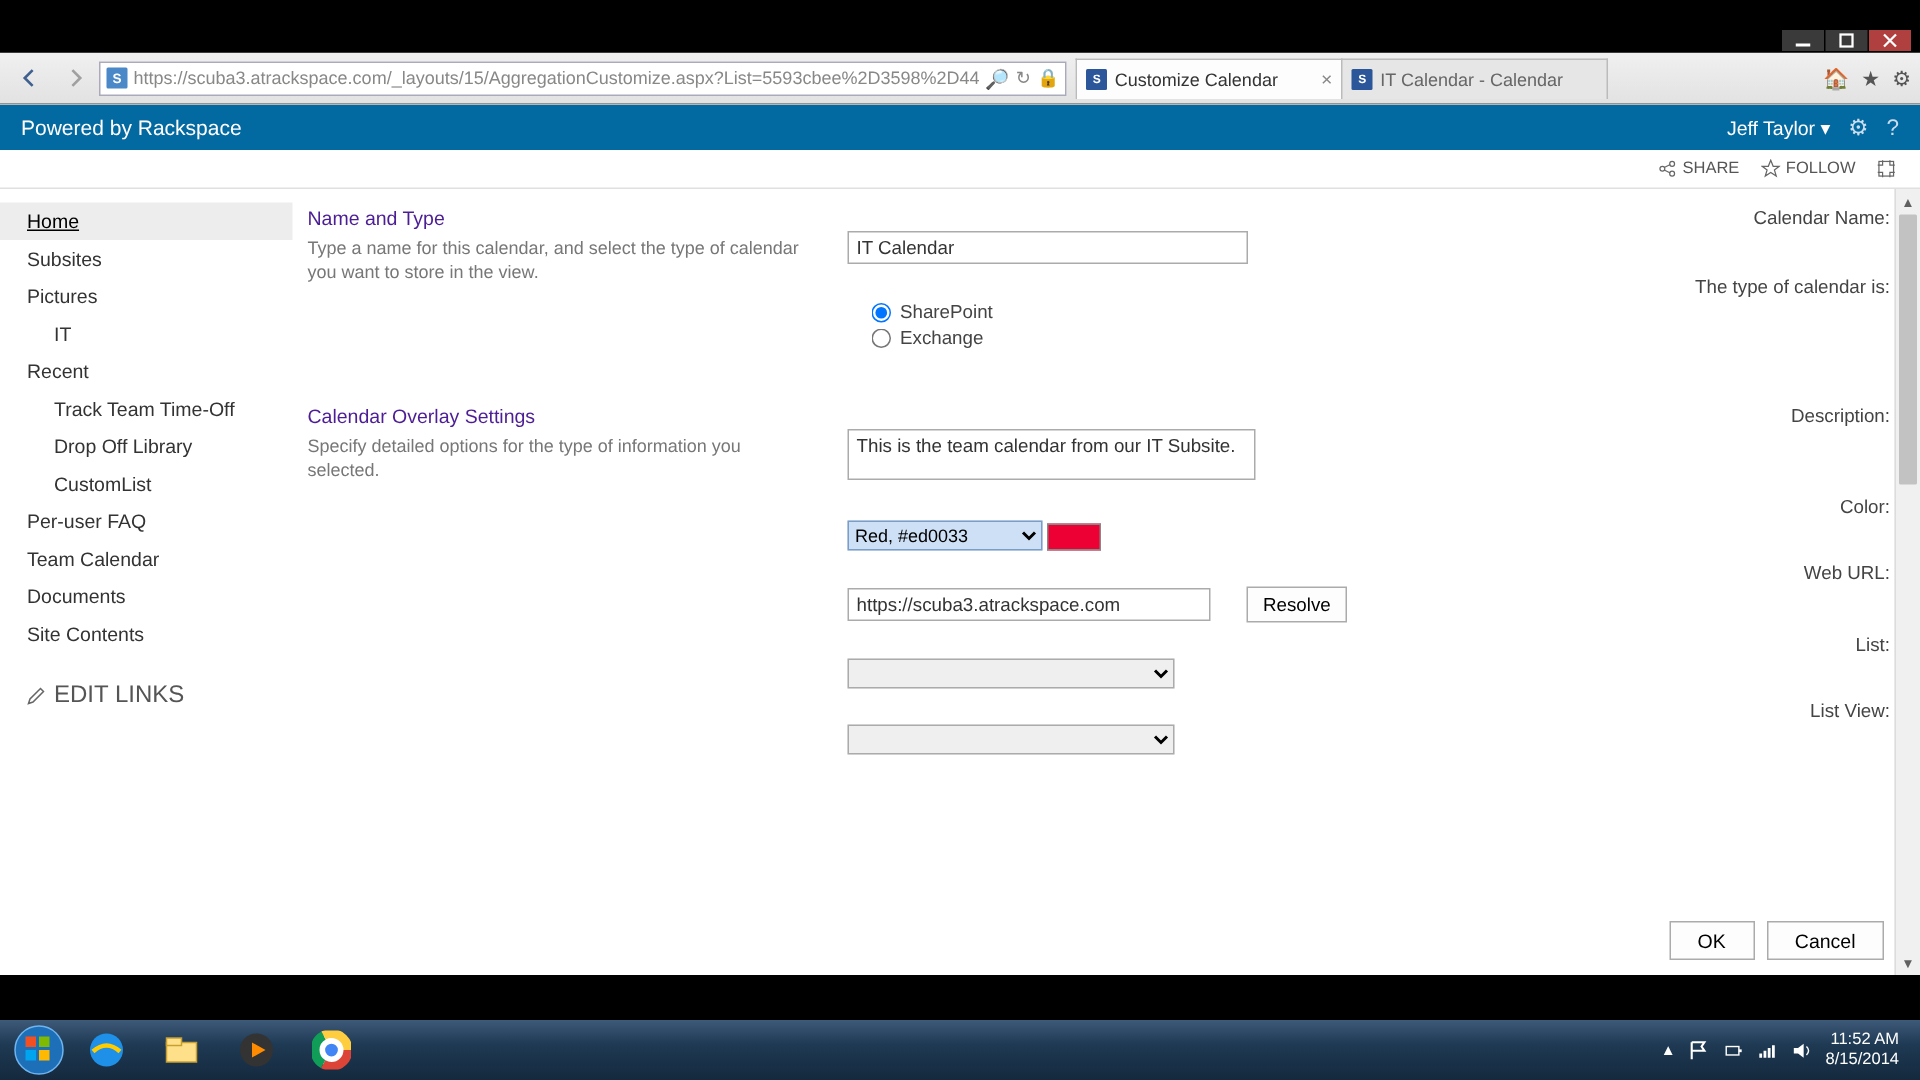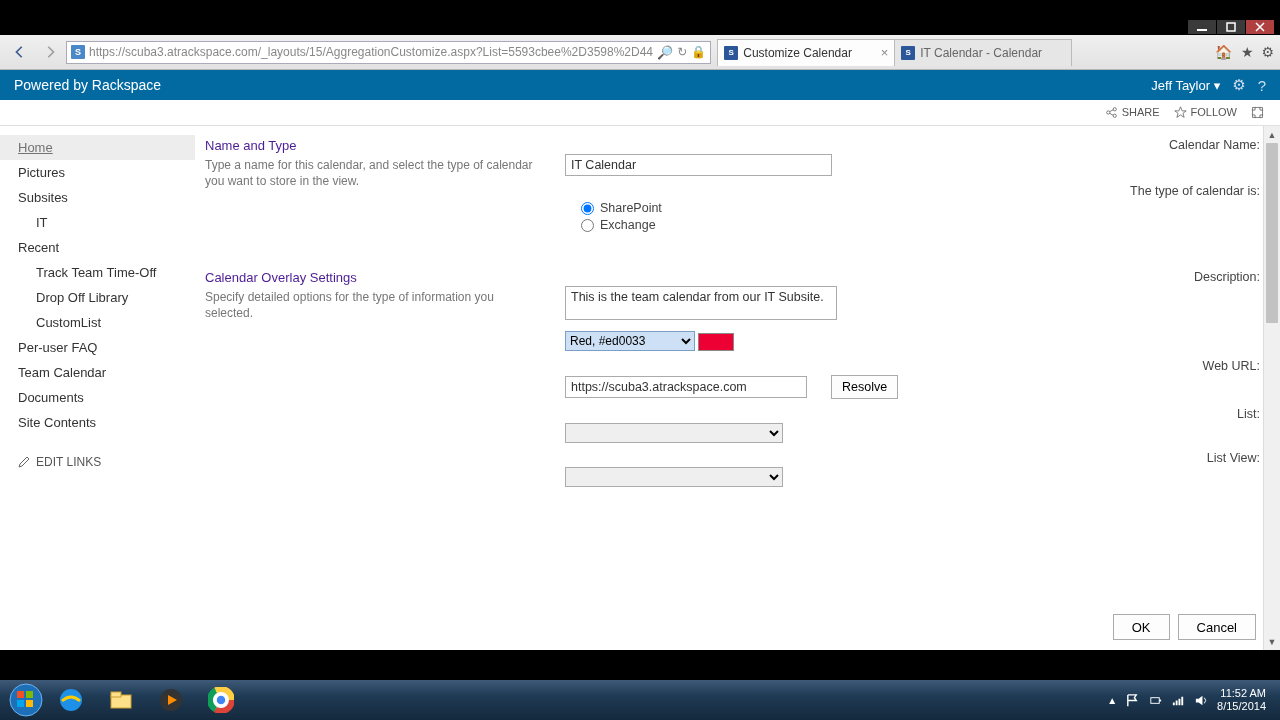--- a/index.html
+++ b/index.html
@@ -31,24 +31,24 @@
   .sp-header-right .gear, .sp-header-right .help { font-size:15px; cursor:pointer; color:#cde;}
 
   .sp-subhead { height:26px; background:#fff; border-bottom:1px solid #e0e0e0; display:flex; justify-content:flex-end; align-items:center; gap:14px; padding:0 16px; font-size:11px; color:#555;}
   .sp-subhead .link { display:flex; gap:4px; cursor:pointer;}
   .sp-subhead svg { width:13px; height:13px; }
 
   .sp-body { display:flex; height: 524px; background:#fff; position:relative;}
   
   .quicklaunch { width: 195px; padding-top:9px; font-size:13px; color:#333;}
   .ql-item { padding:5px 12px 5px 18px; cursor:pointer;}
-  .ql-item.selected { background:#ededed; color:#737373;text-decoration:underline;}
+  .ql-item.selected { background:#ededed; color:#000000;text-decoration:underline;}
   .ql-item.sub { padding-left:36px;}
   .ql-sep { height:10px;}
-  .ql-edit { padding:10px 18px; color:#555; font-size:12px; display:flex; align-items:center; gap:6px; cursor:pointer;}
+  .ql-edit { padding:10px 18px; color:#555; font-size:16px; display:flex; align-items:center; gap:6px; cursor:pointer;}
 
   .content { flex:1; padding: 12px 20px 10px 10px; font-size:13px; color:#444; display:flex; flex-direction:column;}
   .form-row { display:flex; margin-bottom:4px;}
   .form-left { width:360px; padding-right:20px;}
   .form-left h4 { font-size:13px; font-weight:400; color:#4c1d95; margin-bottom:4px;}
   .form-left p { font-size:12px; color:#777; line-height:1.35;}
   .form-right { flex:1;}
   .fr-group { margin-bottom:8px;}
   .fr-label { font-size:12.5px; color:#444; margin-bottom:2px;text-align:right;}
   .fr-input { width:267px; height:22px; border:1px solid #ababab; padding:0 5px; font-size:12.5px; color:#333;}
@@ -168,22 +168,22 @@
     <svg viewBox="0 0 16 16">
         <rect x="2" y="2" width="12" height="12" fill="none" stroke="#666"></rect>
         <path d="M1 5 L5 5 L5 1 M11 1 L11 5 L15 5 M15 11 L11 11 L11 15 M5 15 L5 11 L1 11" stroke="#666" fill="none"></path>
       </svg>
   </div>
 </div>
 
 <div class="sp-body">
   <div class="quicklaunch">
     <div class="ql-item selected">Home</div>
+    <div class="ql-item">Subsites</div>
     <div class="ql-item">Pictures</div>
-    <div class="ql-item">Subsites</div>
     <div class="ql-item sub">IT</div>
     <div class="ql-item">Recent</div>
     <div class="ql-item sub">Track Team Time-Off</div>
     <div class="ql-item sub">Drop Off Library</div>
     <div class="ql-item sub">CustomList</div>
     <div class="ql-item">Per-user FAQ</div>
     <div class="ql-item">Team Calendar</div>
     <div class="ql-item">Documents</div>
     <div class="ql-item">Site Contents</div>
     <div class="ql-sep"></div>
@@ -224,20 +224,21 @@
       <div class="form-left">
         <h4>Calendar Overlay Settings</h4>
         <p>Specify detailed options for the type of information you selected.</p>
       </div>
       <div class="form-right">
         <div class="fr-group">
           <div class="fr-label">Description:</div>
           <textarea class="fr-textarea" style="">This is the team calendar from our IT Subsite.</textarea>
         </div>
         <div class="fr-group">
+          <div class="fr-label">Color:</div>
           <div class="color-row">
             <select class="fr-select">
               <option>Red, #ed0033</option>
             </select>
             <div class="swatch" style="background: rgb(237, 0, 51);"></div>
           </div>
         </div>
         <div class="fr-group">
           <div class="fr-label">Web URL:</div>
           <div class="fr-url-row">

